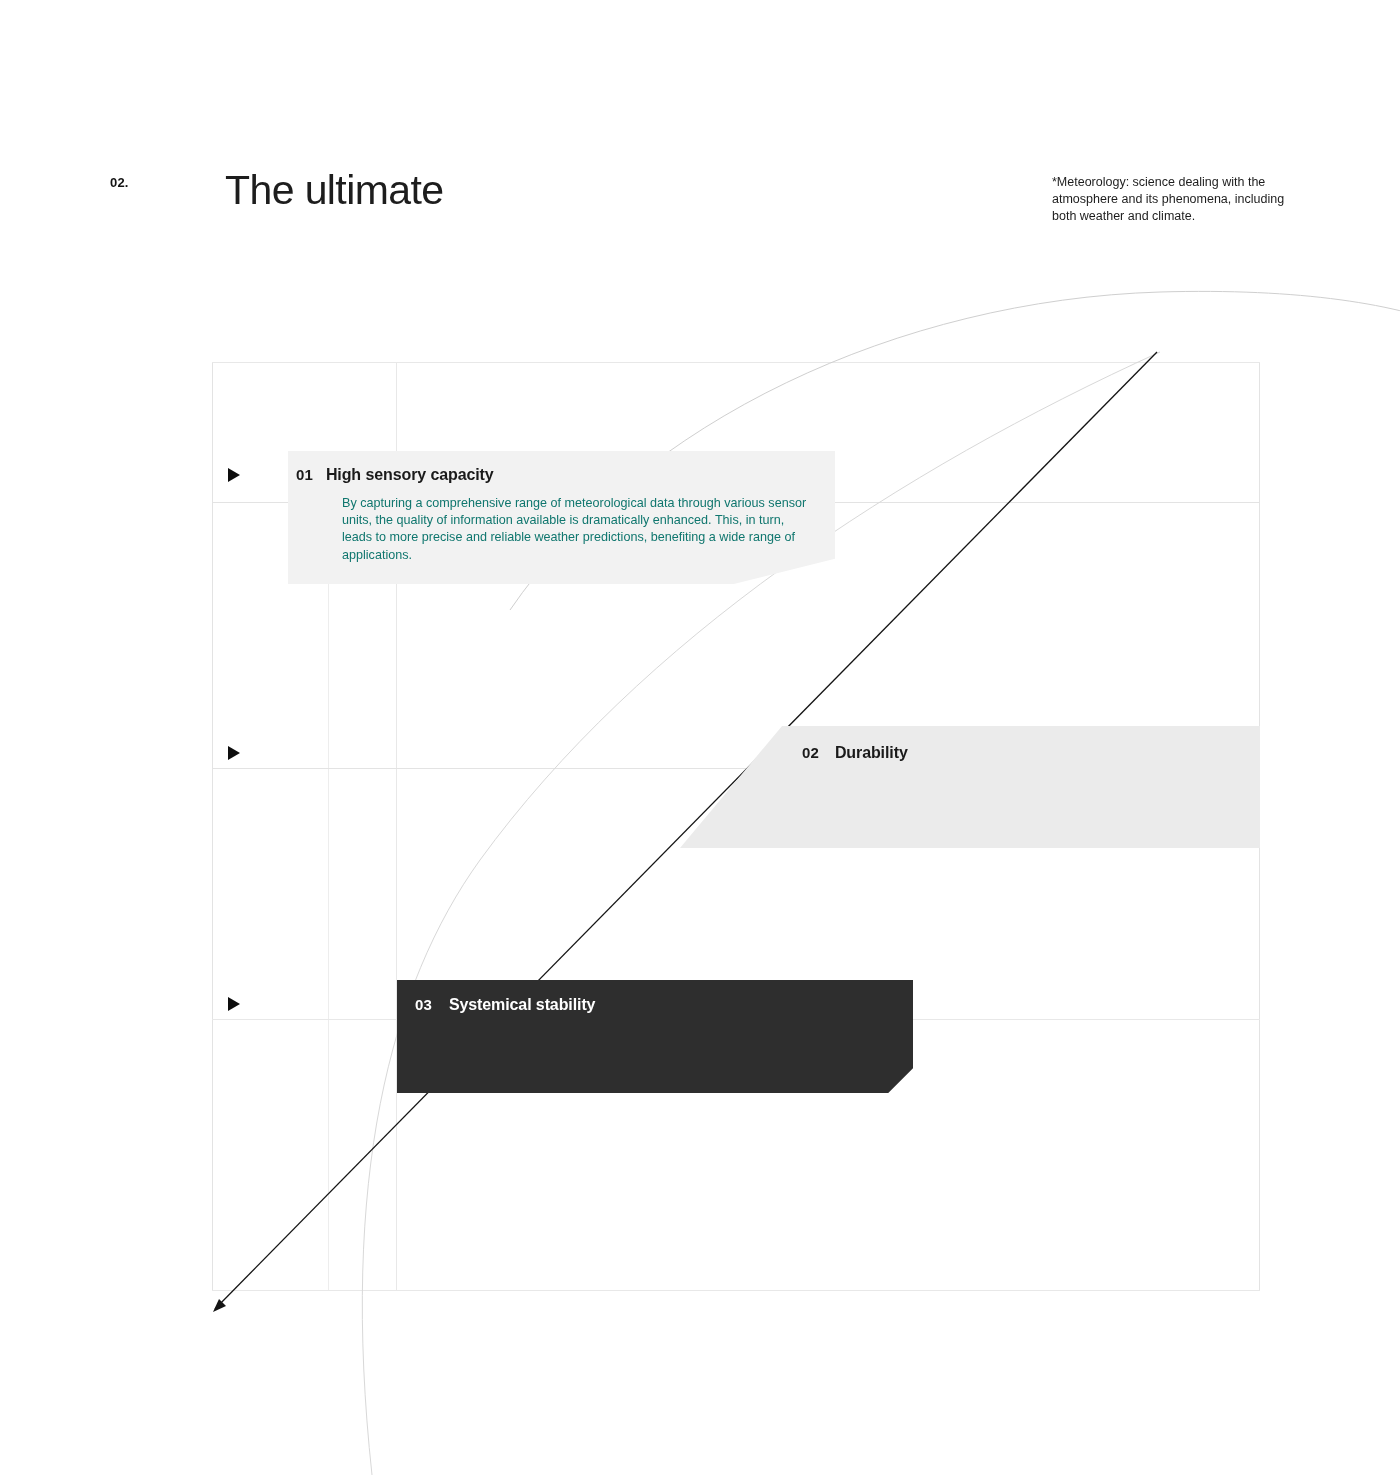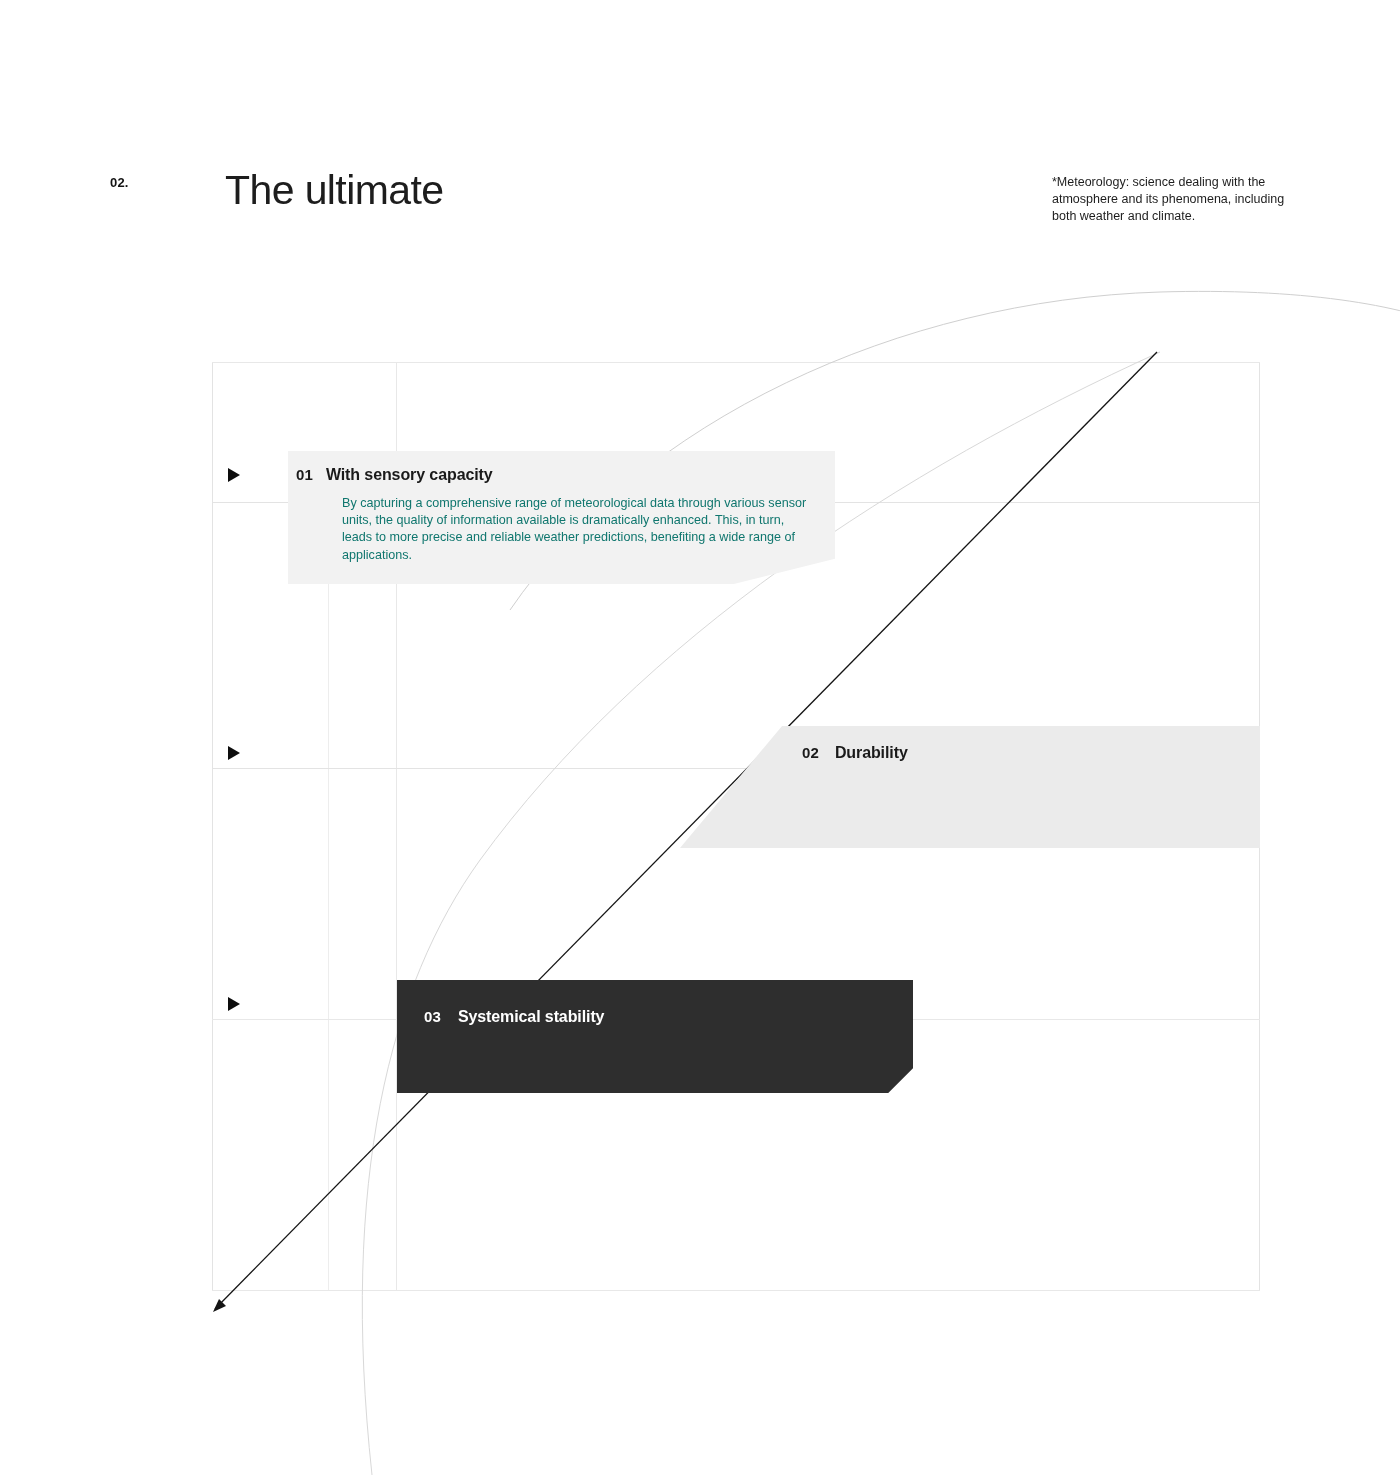--- a/index.html
+++ b/index.html
@@ -130,21 +130,21 @@
   
   #card-03 {
     left: 397px;
     top: 980px;
     width: 516px;
     height: 113px;
     background: #2e2e2e;
     color: #ffffff;
     clip-path: polygon(0 0, 100% 0, 100% 78%, 95.2% 100%, 0 100%);
   }
-  #card-03 .head-row { position: absolute; left: 27px; top: 16px; margin-top: 12px; }
+  #card-03 .head-row { position: absolute; left: 18px; top: 16px; }
   #card-03 .title { margin-left: 4px; }
   #card-03 .body { position: absolute; left: 55px; top: 45px; width: 460px; color: #ededed; }
 
   
   .play-marker {
     position: absolute;
     width: 0;
     height: 0;
     border-top: 7.5px solid transparent;
     border-bottom: 7.5px solid transparent;
@@ -192,21 +192,21 @@
 
 <div class="footnote">*Meteorology: science dealing with the atmosphere and its phenomena, including both weather and climate.</div>
 
 <div class="play-marker" id="marker-01"></div>
 <div class="play-marker" id="marker-02"></div>
 <div class="play-marker" id="marker-03"></div>
 
 <div class="card" id="card-01">
   <div class="head-row">
     <span class="num">01</span>
-    <span class="title">With sensory capacity</span>
+    <span class="title">High sensory capacity</span>
   </div>
   <div class="body">By capturing a comprehensive range of meteorological data through various sensor units, the quality of information available is dramatically enhanced. This, in turn, leads to more precise and reliable weather predictions, benefiting a wide range of applications.</div>
 </div>
 
 <div class="card" id="card-02">
   <div class="head-row">
     <span class="num">02</span>
     <span class="title">Durability</span>
   </div>
 </div>

